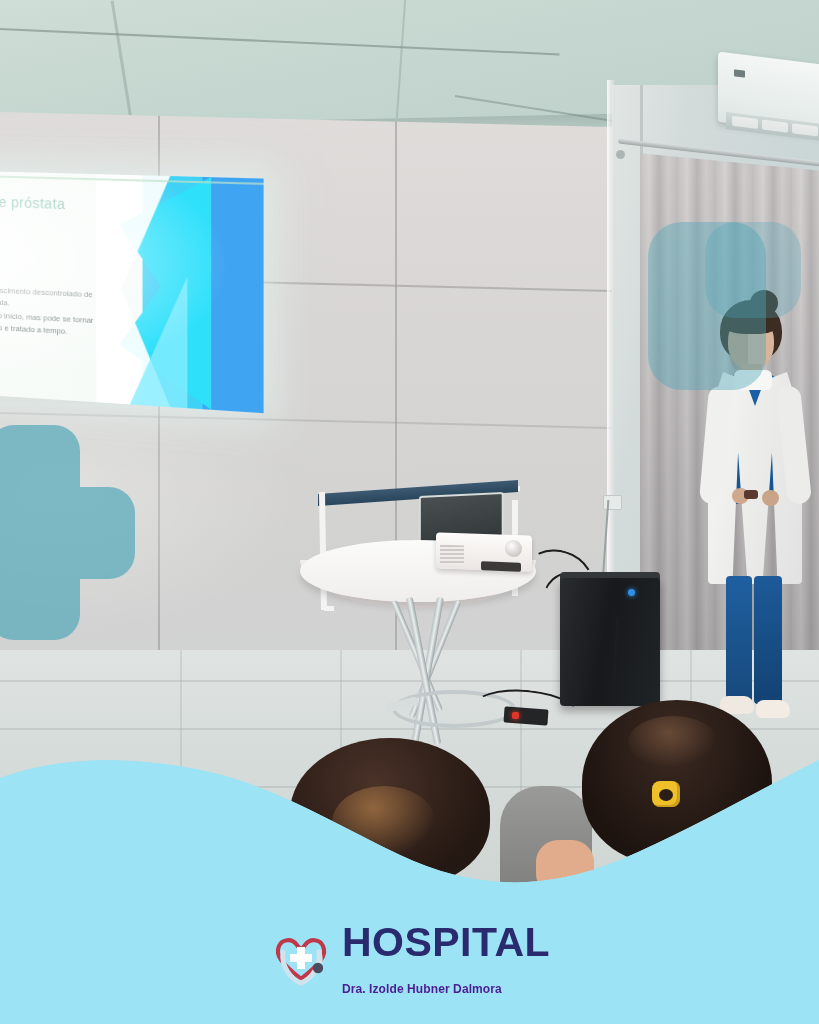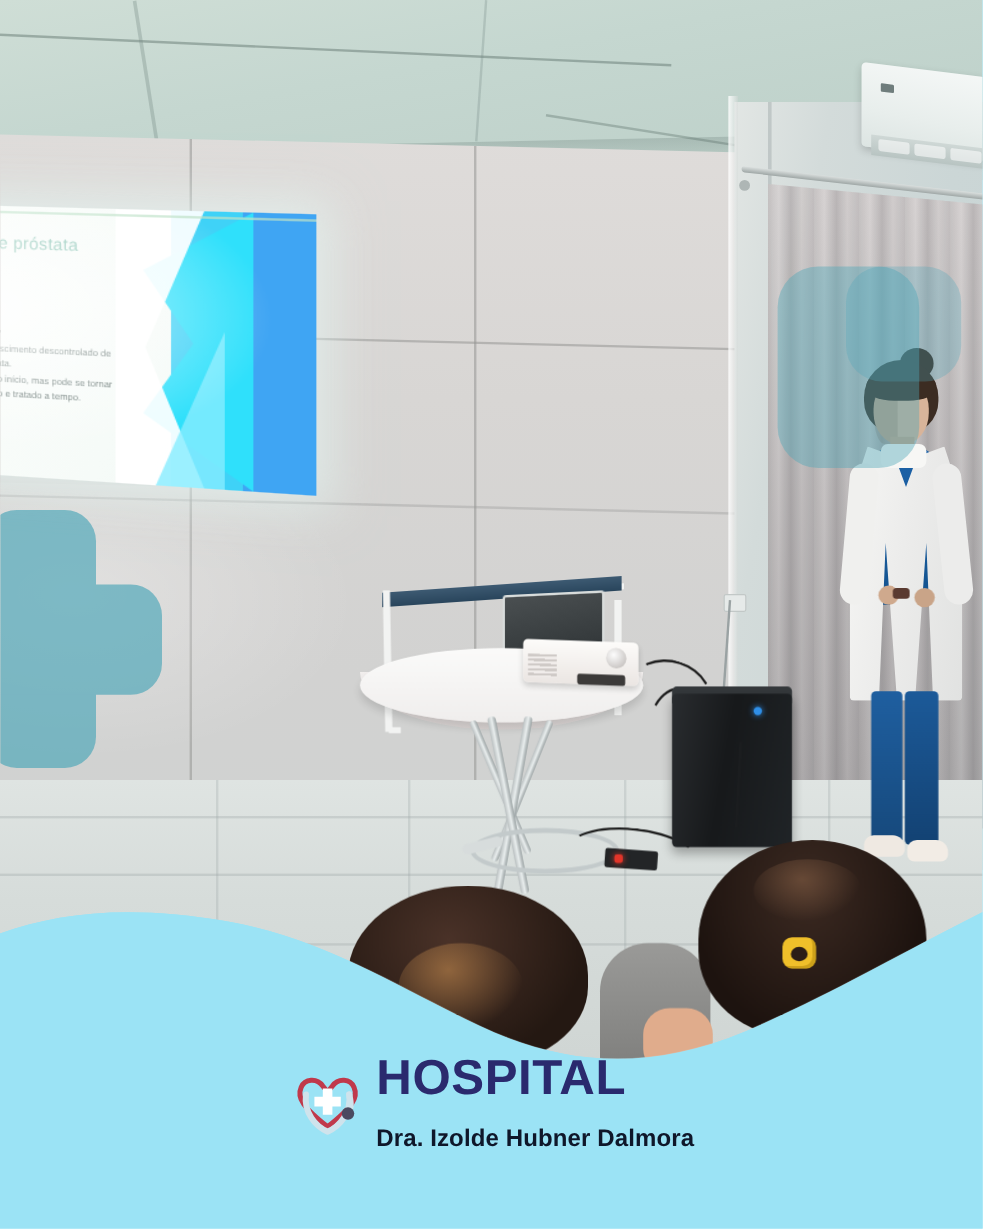--- a/index.html
+++ b/index.html
@@ -261,34 +261,34 @@
 
   
   #brandpanel{
     position:absolute;left:0;top:760px;width:819px;height:264px;
     background:#9BE3F5;z-index:5;
     -webkit-clip-path:path("M0,18 C50,0 110,-6 190,8 C270,22 330,62 400,95 C470,128 540,133 620,100 C690,70 740,40 819,0 L819,264 L0,264 Z");
     clip-path:path("M0,18 C50,0 110,-6 190,8 C270,22 330,62 400,95 C470,128 540,133 620,100 C690,70 740,40 819,0 L819,264 L0,264 Z");
   }
 
   #logo{
-    position:absolute;left:0;top:878px;width:819px;height:80px;z-index:7;
+    position:absolute;left:0;top:918px;width:819px;height:80px;z-index:7;
     display:flex;align-items:center;justify-content:center;gap:9px;
   }
   .logo-mark{position:relative;width:64px;height:58px;flex:0 0 auto;}
   .logo-text{display:flex;flex-direction:column;align-items:flex-start;line-height:1;}
   .logo-title{
     font-family:"Liberation Sans",sans-serif;
     font-weight:bold;font-size:41px;letter-spacing:.5px;
     color:#2A2A6E;
   }
   .logo-sub{
     font-family:"Liberation Sans",sans-serif;
-    font-weight:bold;font-size:20px;letter-spacing:.1px;
-    color:#0f172a;margin-top:20px;
+    font-weight:bold;font-size:12px;letter-spacing:.1px;
+    color:#4c1d95;margin-top:20px;
   }
 </style>
 </head>
 <body>
 
 <div id="poster">
 
   <div id="photo">
 
     <div class="ceiling">

